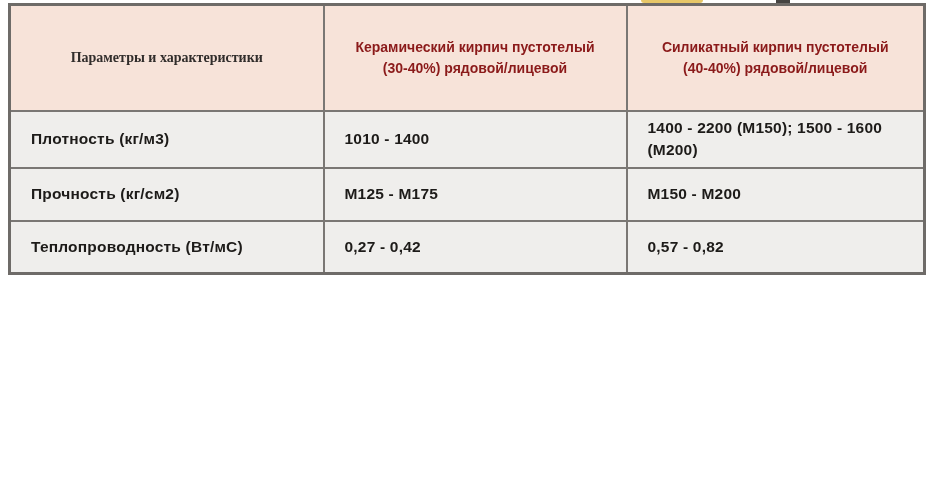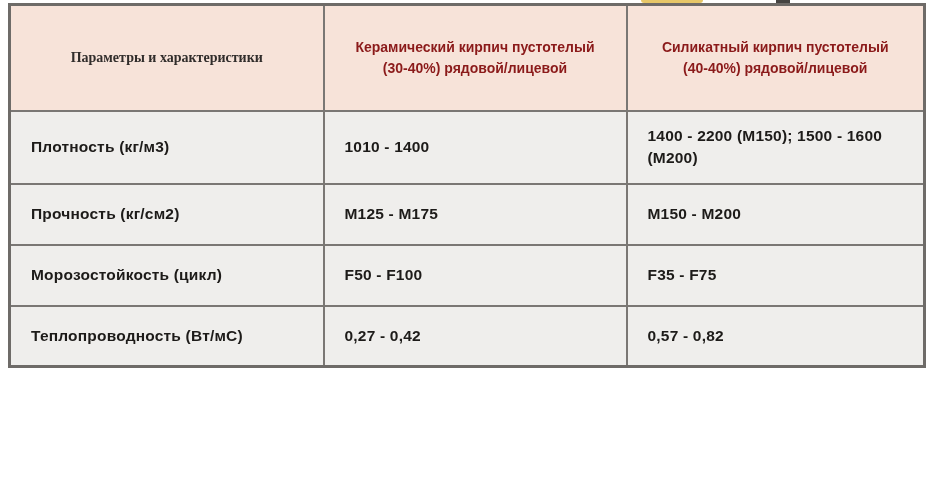--- a/index.html
+++ b/index.html
@@ -49,22 +49,22 @@
     background:var(--header-bg);
     font-size:14px;
     font-weight:bold;
     line-height:1.45;
     text-align:center;
     vertical-align:middle;
     padding:20px 22px;
     color:var(--header-accent);
   }
   th.param-head{color:var(--header-dark);font-family:Liberation Serif, serif;}
-  tbody tr{height:61px;}
-  tbody tr.tall{height:73px;}
+  tbody tr{height:53px;}
+  tbody tr.tall{height:57px;}
   td{
     background:var(--cell-bg);
     font-size:15.5px;
     font-weight:bold;
     color:var(--cell-text);
     vertical-align:middle;
     text-align:left;
     padding:4px 18px 4px 20px;
     line-height:1.4;
     letter-spacing:.2px;
@@ -95,24 +95,19 @@
         <td>Плотность (кг/м3)</td>
         <td>1010 - 1400</td>
         <td>1400 - 2200 (М150); 1500 - 1600 (М200)</td>
       </tr>
       <tr>
         <td>Прочность (кг/см2)</td>
         <td>М125 - М175</td>
         <td>М150 - М200</td>
       </tr>
       <tr>
-        <td>Морозостойкость (цикл)</td>
-        <td>F50 - F100</td>
-        <td>F35 - F75</td>
-      </tr>
-      <tr>
         <td>Теплопроводность (Вт/мС)</td>
         <td>0,27 - 0,42</td>
         <td>0,57 - 0,82</td>
       </tr>
     </tbody>
   </table>
 </div>
 
 </body></html>

